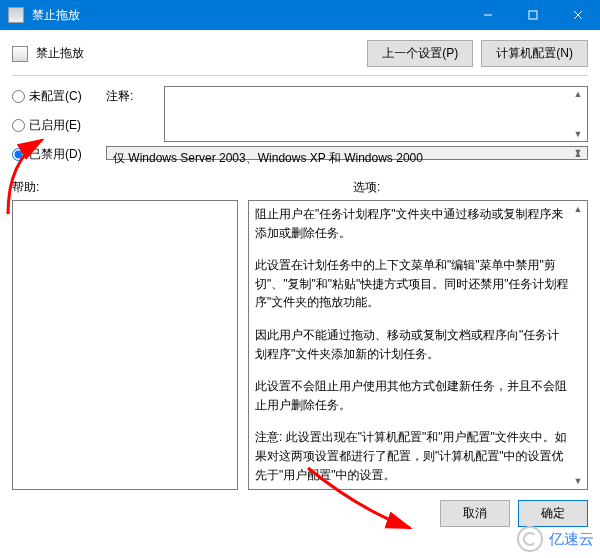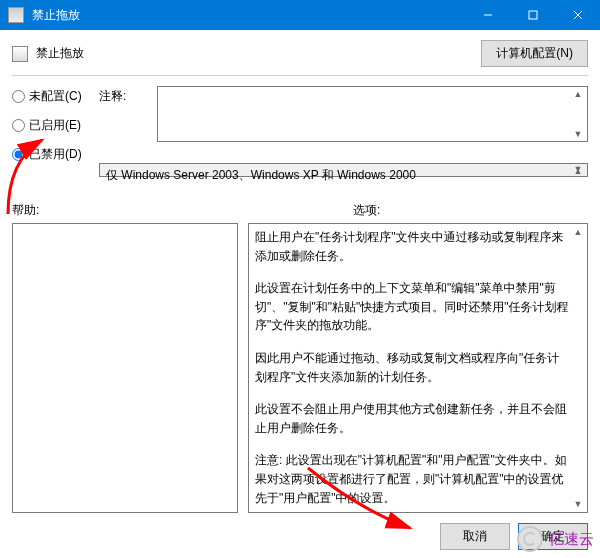--- a/index.html
+++ b/index.html
@@ -52,28 +52,28 @@
     background: #e1e1e1;
     padding: 4px 14px;
     font-size: 12px;
     font-family: inherit;
   }
   hr.sep { margin: 4px 12px 10px 12px; border: none; border-top: 1px solid #d0d0d0; }
 
   .mid {
     display: flex;
     padding: 0 12px;
-    gap: 7px;
+    gap: 14px;
   }
   .radios { width: 80px; padding-top: 2px; }
   .radio-row { margin-bottom: 12px; font-size: 12px; display: flex; align-items: center; gap: 4px; }
   .radio-row input { margin: 0; }
 
   .mid-right { flex: 1; }
-  .field-row { display: flex; margin-bottom: 21px; }
+  .field-row { display: flex; margin-bottom: 4px; }
   .field-label { width: 58px; font-size: 12px; padding-top: 2px; }
   .comment-box {
     flex: 1;
     border: 1px solid #7a7a7a;
     background: #fff;
     height: 56px;
     position: relative;
   }
   .platform-box {
     flex: 1;
@@ -151,21 +151,21 @@
   .arrow svg { overflow: visible; }
 
   
   .watermark {
     position: absolute;
     right: 6px;
     bottom: 6px;
     display: flex;
     align-items: center;
     gap: 6px;
-    color: #a21caf;
+    color: #3b82f6;
     font-size: 15px;
     font-weight: 500;
   }
   .watermark .circ {
     width: 26px; height: 26px;
     border: 2px solid #c9c9c9;
     border-radius: 50%;
     display: flex; align-items: center; justify-content: center;
   }
   .watermark .circ .inner {
@@ -197,20 +197,21 @@
           <line x1="1" y1="1" x2="9" y2="9" stroke="#fff" stroke-width="1"></line>
           <line x1="9" y1="1" x2="1" y2="9" stroke="#fff" stroke-width="1"></line>
         </svg>
     </div>
   </div>
 </div>
 
 <div class="header-row">
   <div class="hicon"></div>
   <div class="htitle">禁止拖放</div>
+  <button class="nav-btn"><span>上一个设置(P)</span></button>
   <button class="nav-btn"><span>计算机配置(N)</span></button>
 </div>
 <hr class="sep">
 
 <div class="mid">
   <div class="radios">
     <label class="radio-row">
       <input type="radio" name="state" style="">
       <span>未配置(C)</span>
     </label>

